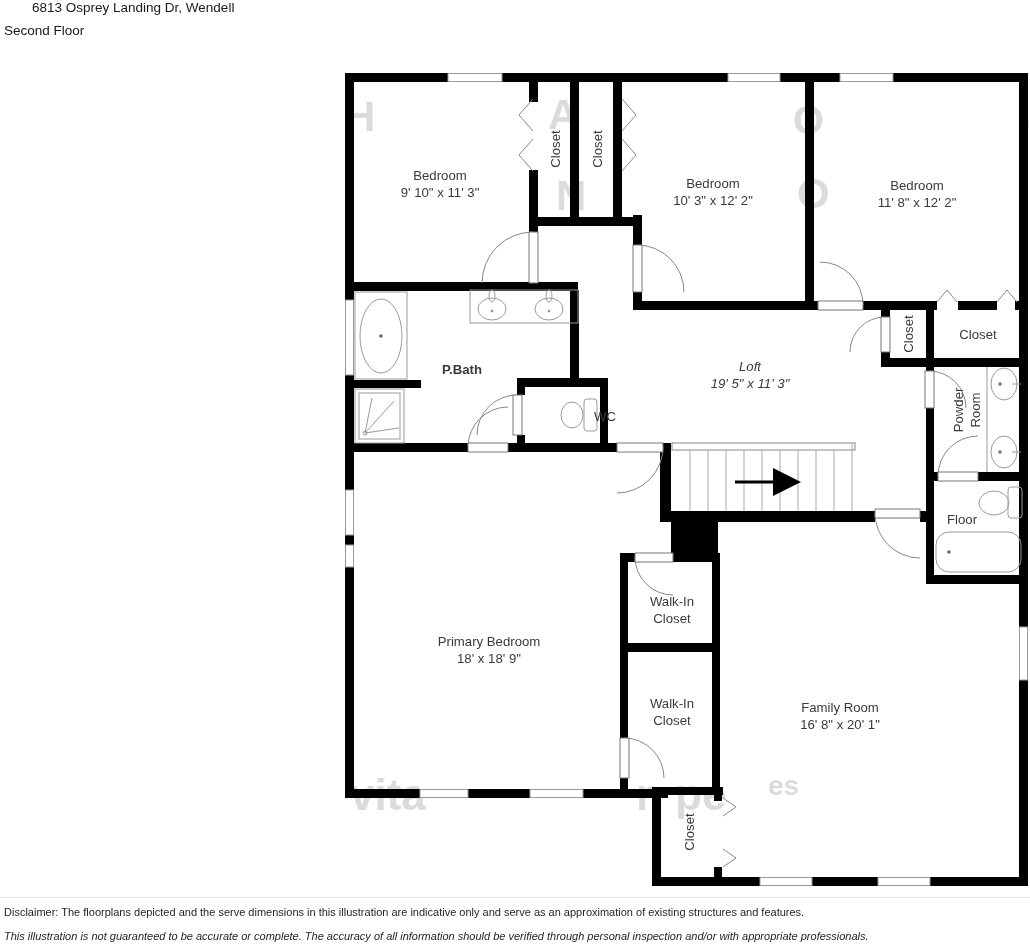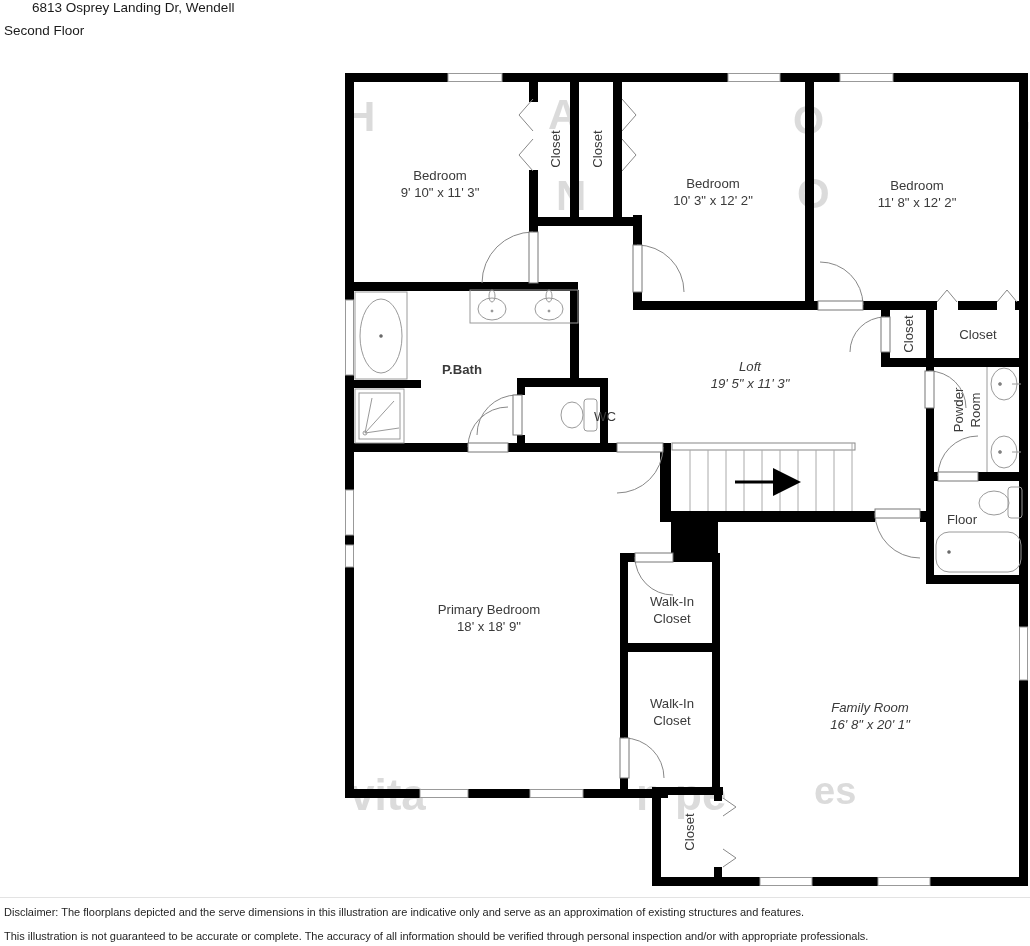--- a/index.html
+++ b/index.html
@@ -15,38 +15,38 @@
   #room-labels{position:absolute;left:0;top:0;width:1030px;height:946px;pointer-events:none;}
   .room-label{
     position:absolute;transform:translate(-50%,-50%);
     text-align:center;font-size:13.2px;line-height:17px;color:#3a3a3a;white-space:nowrap;
   }
   .room-label.rotated{transform:translate(-50%,-50%) rotate(-90deg);}
   .wm{position:absolute;color:#8a8a8a;opacity:0.30;font-weight:bold;pointer-events:none;white-space:nowrap;}
   .footer-sep{position:absolute;top:897px;left:0;width:1030px;height:1px;background:#e3e3e3;}
   .ftr-line{position:absolute;left:4px;font-size:11px;color:#1f1f1f;white-space:nowrap;}
   #ftr1{top:906px;}
-  #ftr2{top:930px;}
+  #ftr2{top:930px;font-style:italic;}
 </style>
 </head>
 <body>
 
 <div class="hdr-line" id="hdr1">6813 Osprey Landing Dr, Wendell</div>
 <div class="hdr-line" id="hdr2">Second Floor</div>
 
 <div id="watermark-layer">
     <div class="wm" style="left: 345px; top: 93px; font-size: 42px;">H</div>
     <div class="wm" style="left: 548px; top: 91px; font-size: 42px;">A</div>
     <div class="wm" style="left: 793px; top: 98px; font-size: 40px;">O</div>
     <div class="wm" style="left: 1020px; top: 92px; font-size: 40px;">,</div>
     <div class="wm" style="left: 556px; top: 172px; font-size: 42px;">N</div>
     <div class="wm" style="left: 797px; top: 170px; font-size: 42px;">O</div>
     <div class="wm" style="left: 350px; top: 770px; font-size: 44px;">vita</div>
     <div class="wm" style="left: 636px; top: 770px; font-size: 44px;">n pe</div>
-    <div class="wm" style="left: 814px; top: 770px; font-size: 38px; text-align: center;">es</div>
+    <div class="wm" style="left: 768px; top: 770px; font-size: 28px; text-align: center;">es</div>
   </div>
 
 <svg id="plan" viewBox="0 0 1030 946" xmlns="http://www.w3.org/2000/svg">
 
   <g fill="#000000" stroke="none">
 
     <rect x="345" y="73" width="683" height="9"></rect>
     <rect x="345" y="73" width="9" height="725"></rect>
     <rect x="1019" y="73" width="9" height="813"></rect>
     <rect x="652" y="877" width="376" height="9"></rect>
@@ -273,33 +273,33 @@
     <div class="room-label" style="left: 978px; top: 334px;">
       <div>Closet</div>
     </div>
     <div class="room-label rotated" style="left: 967px; top: 410px;">
       <div>Powder</div>
       <div>Room</div>
     </div>
     <div class="room-label" style="left: 962px; top: 519px;">
       <div>Floor</div>
     </div>
-    <div class="room-label" style="left: 489px; top: 618px;">
+    <div class="room-label" style="left: 489px; top: 650px;">
       <div>Primary Bedroom</div>
       <div>18' x 18' 9"</div>
     </div>
     <div class="room-label" style="left: 672px; top: 610px;">
       <div>Walk-In</div>
       <div>Closet</div>
     </div>
     <div class="room-label" style="left: 672px; top: 712px;">
       <div>Walk-In</div>
       <div>Closet</div>
     </div>
-    <div class="room-label" style="left: 870px; top: 716px; font-style: italic;">
+    <div class="room-label" style="left: 840px; top: 716px;">
       <div>Family Room</div>
       <div>16' 8" x 20' 1"</div>
     </div>
     <div class="room-label rotated" style="left: 689px; top: 832px;">
       <div>Closet</div>
     </div>
   </div>
 
 <div class="footer-sep"></div>
 <div class="ftr-line" id="ftr1">Disclaimer: The floorplans depicted and the serve dimensions in this illustration are indicative only and serve as an approximation of existing structures and features.</div>

